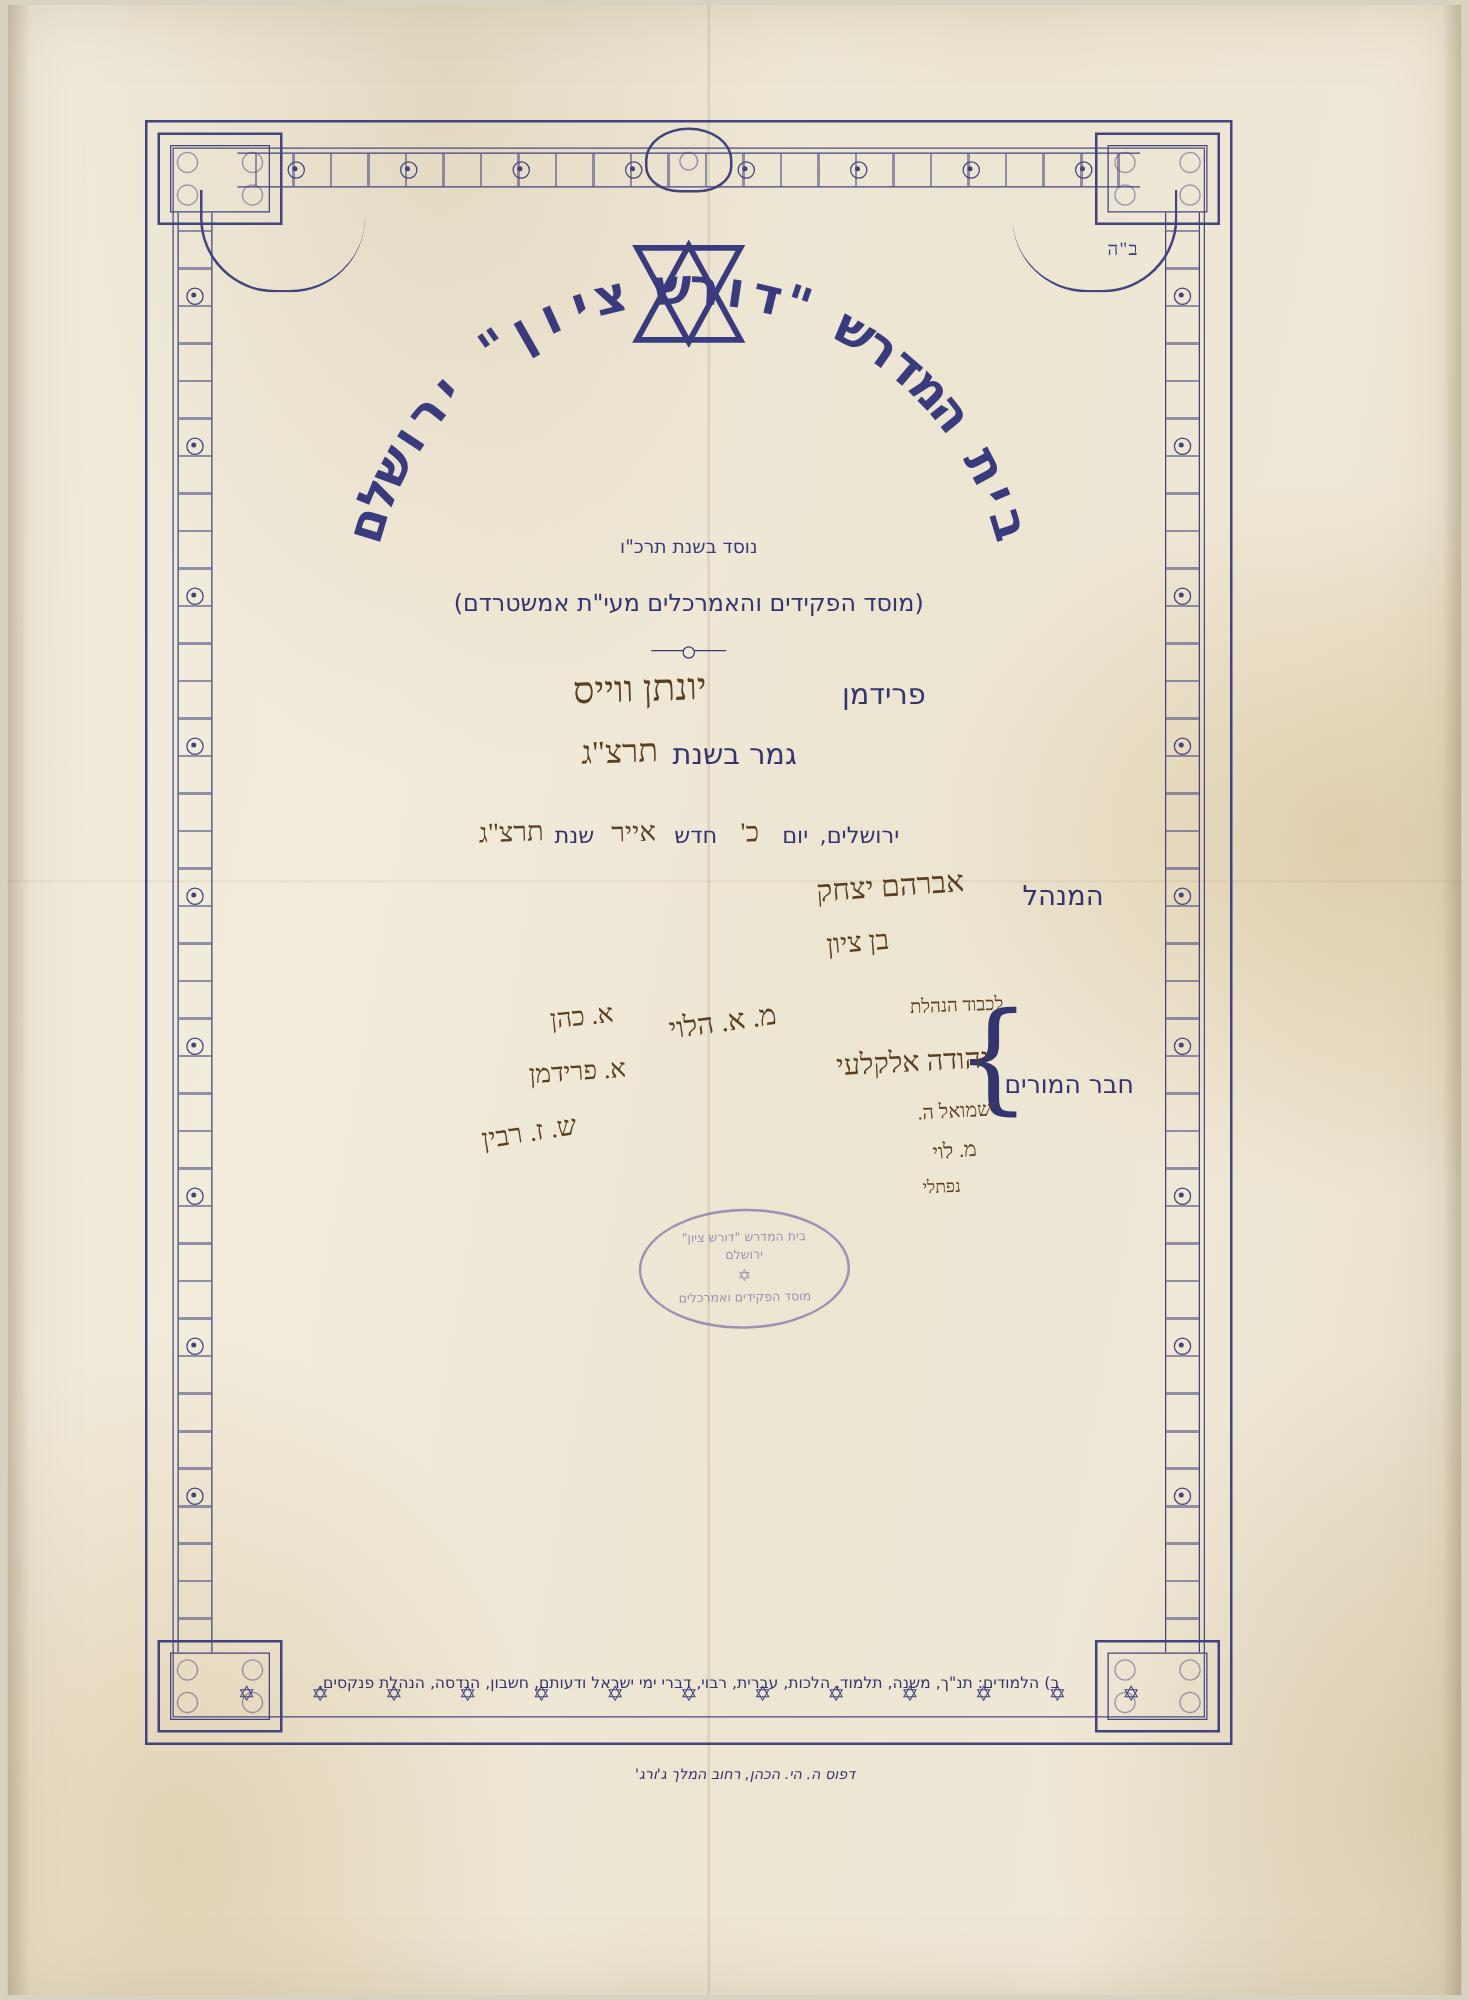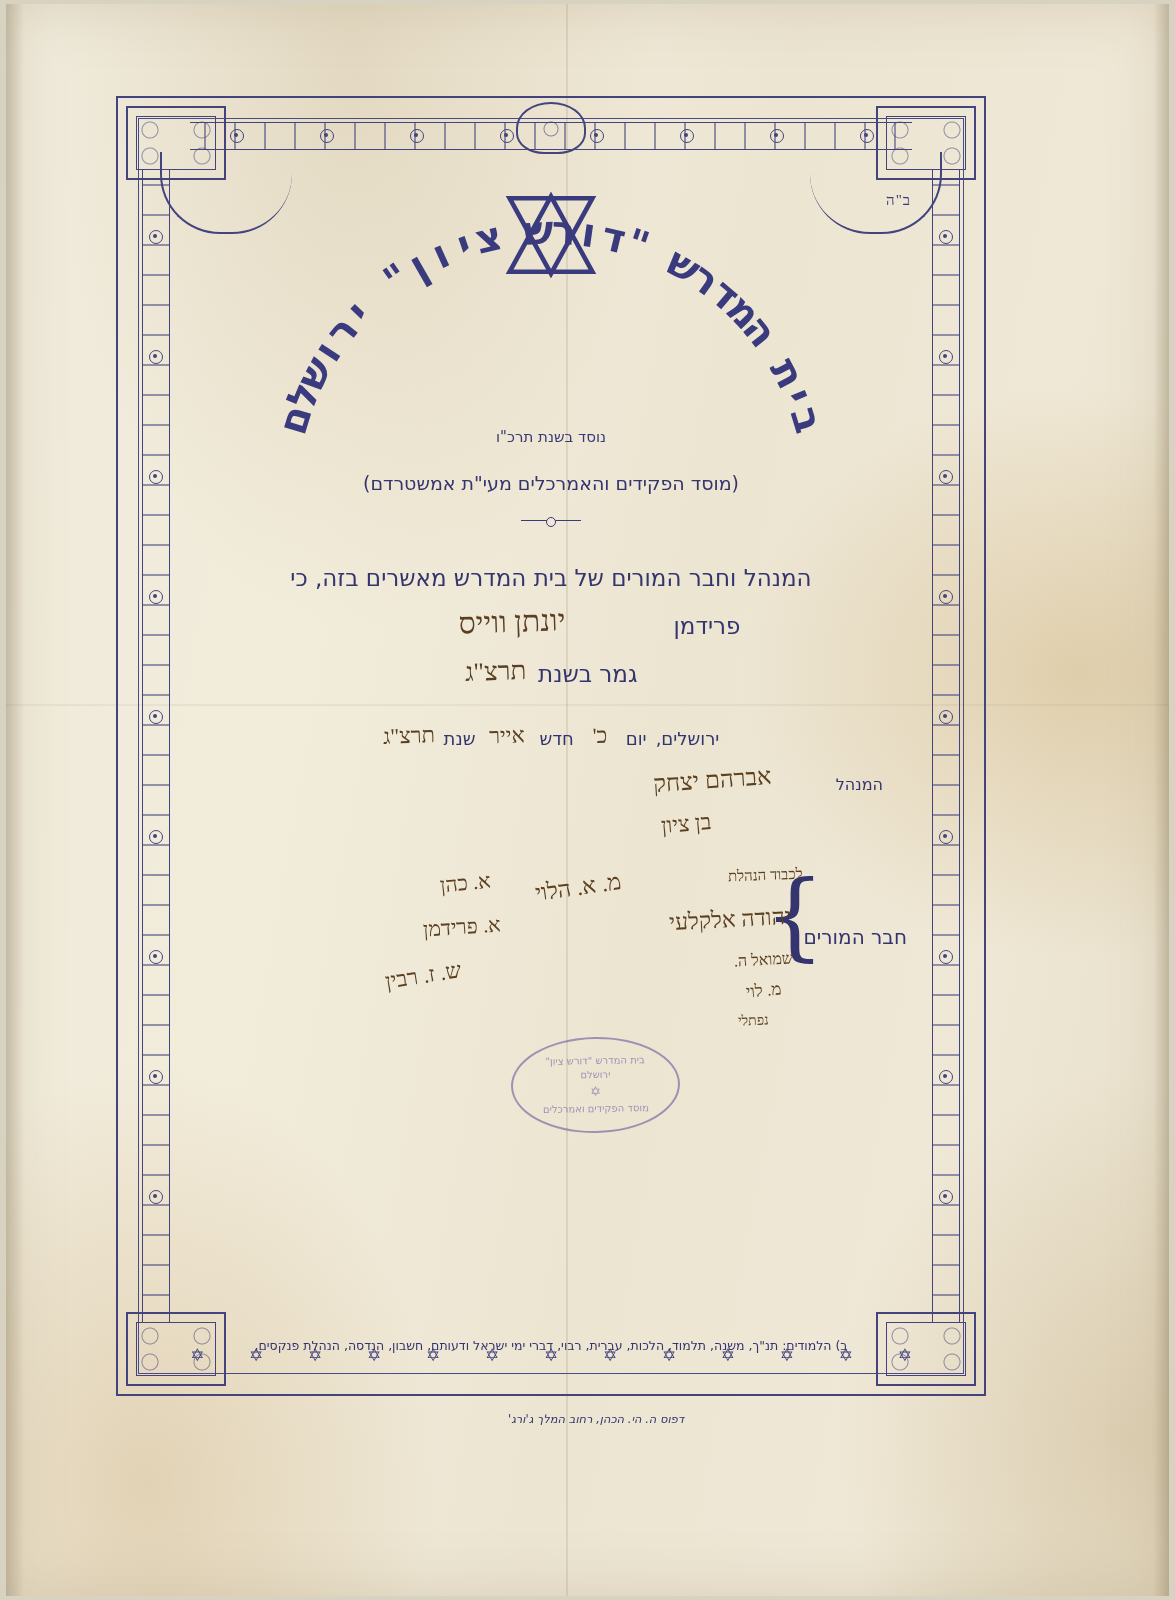--- a/index.html
+++ b/index.html
@@ -205,21 +205,21 @@
   .dateline{
     font-family:"DejaVu Sans", sans-serif;
     font-size:18px;color:#34346f;margin-top:36px;
     display:flex;align-items:flex-end;justify-content:center;gap:9px;direction:rtl;
   }
 
   
   .sig-area{position:relative;height:300px;margin-top:26px;text-align:right;}
   .lbl-manahel{
     position:absolute;right:38px;top:0;
-    font-family:"DejaVu Sans", sans-serif;font-size:16px;color:#34346f;
+    font-family:"DejaVu Sans", sans-serif;font-size:22px;color:#34346f;
   }
   .lbl-teachers{
     position:absolute;right:14px;top:150px;
     font-family:"DejaVu Sans", sans-serif;font-size:20px;color:#34346f;
   }
   .brace{
     position:absolute;right:96px;top:92px;
     font-size:96px;line-height:1;color:#34346f;font-family:"DejaVu Serif", serif;
   }
   .sig{
@@ -369,21 +369,20 @@
         <span class="ch" style="font-size: 40px; transform: translate(-50%, -50%) translate(-256.29px, 39.6444px) rotate(-73deg);">ם</span>
       </div>
 
     <div class="founded">נוסד בשנת תרכ"ו</div>
 
     <div class="subline">(מוסד הפקידים והאמרכלים מעי"ת אמשטרדם)</div>
 
     <div class="divider"></div>
 
 
-    <div class="body-line">המנהל וחבר המורים של בית המדרש מאשרים בזה, כי</div>
 
     <div class="row-inline">
       <span>פרידמן</span>
       <span class="fill" style="min-width:300px;font-size:30px;">יונתן ווייס</span>
     </div>
 
     <div class="row-inline" style="margin-top:18px;">
       <span>גמר בשנת</span>
       <span class="fill">תרצ"ג</span>
     </div>

